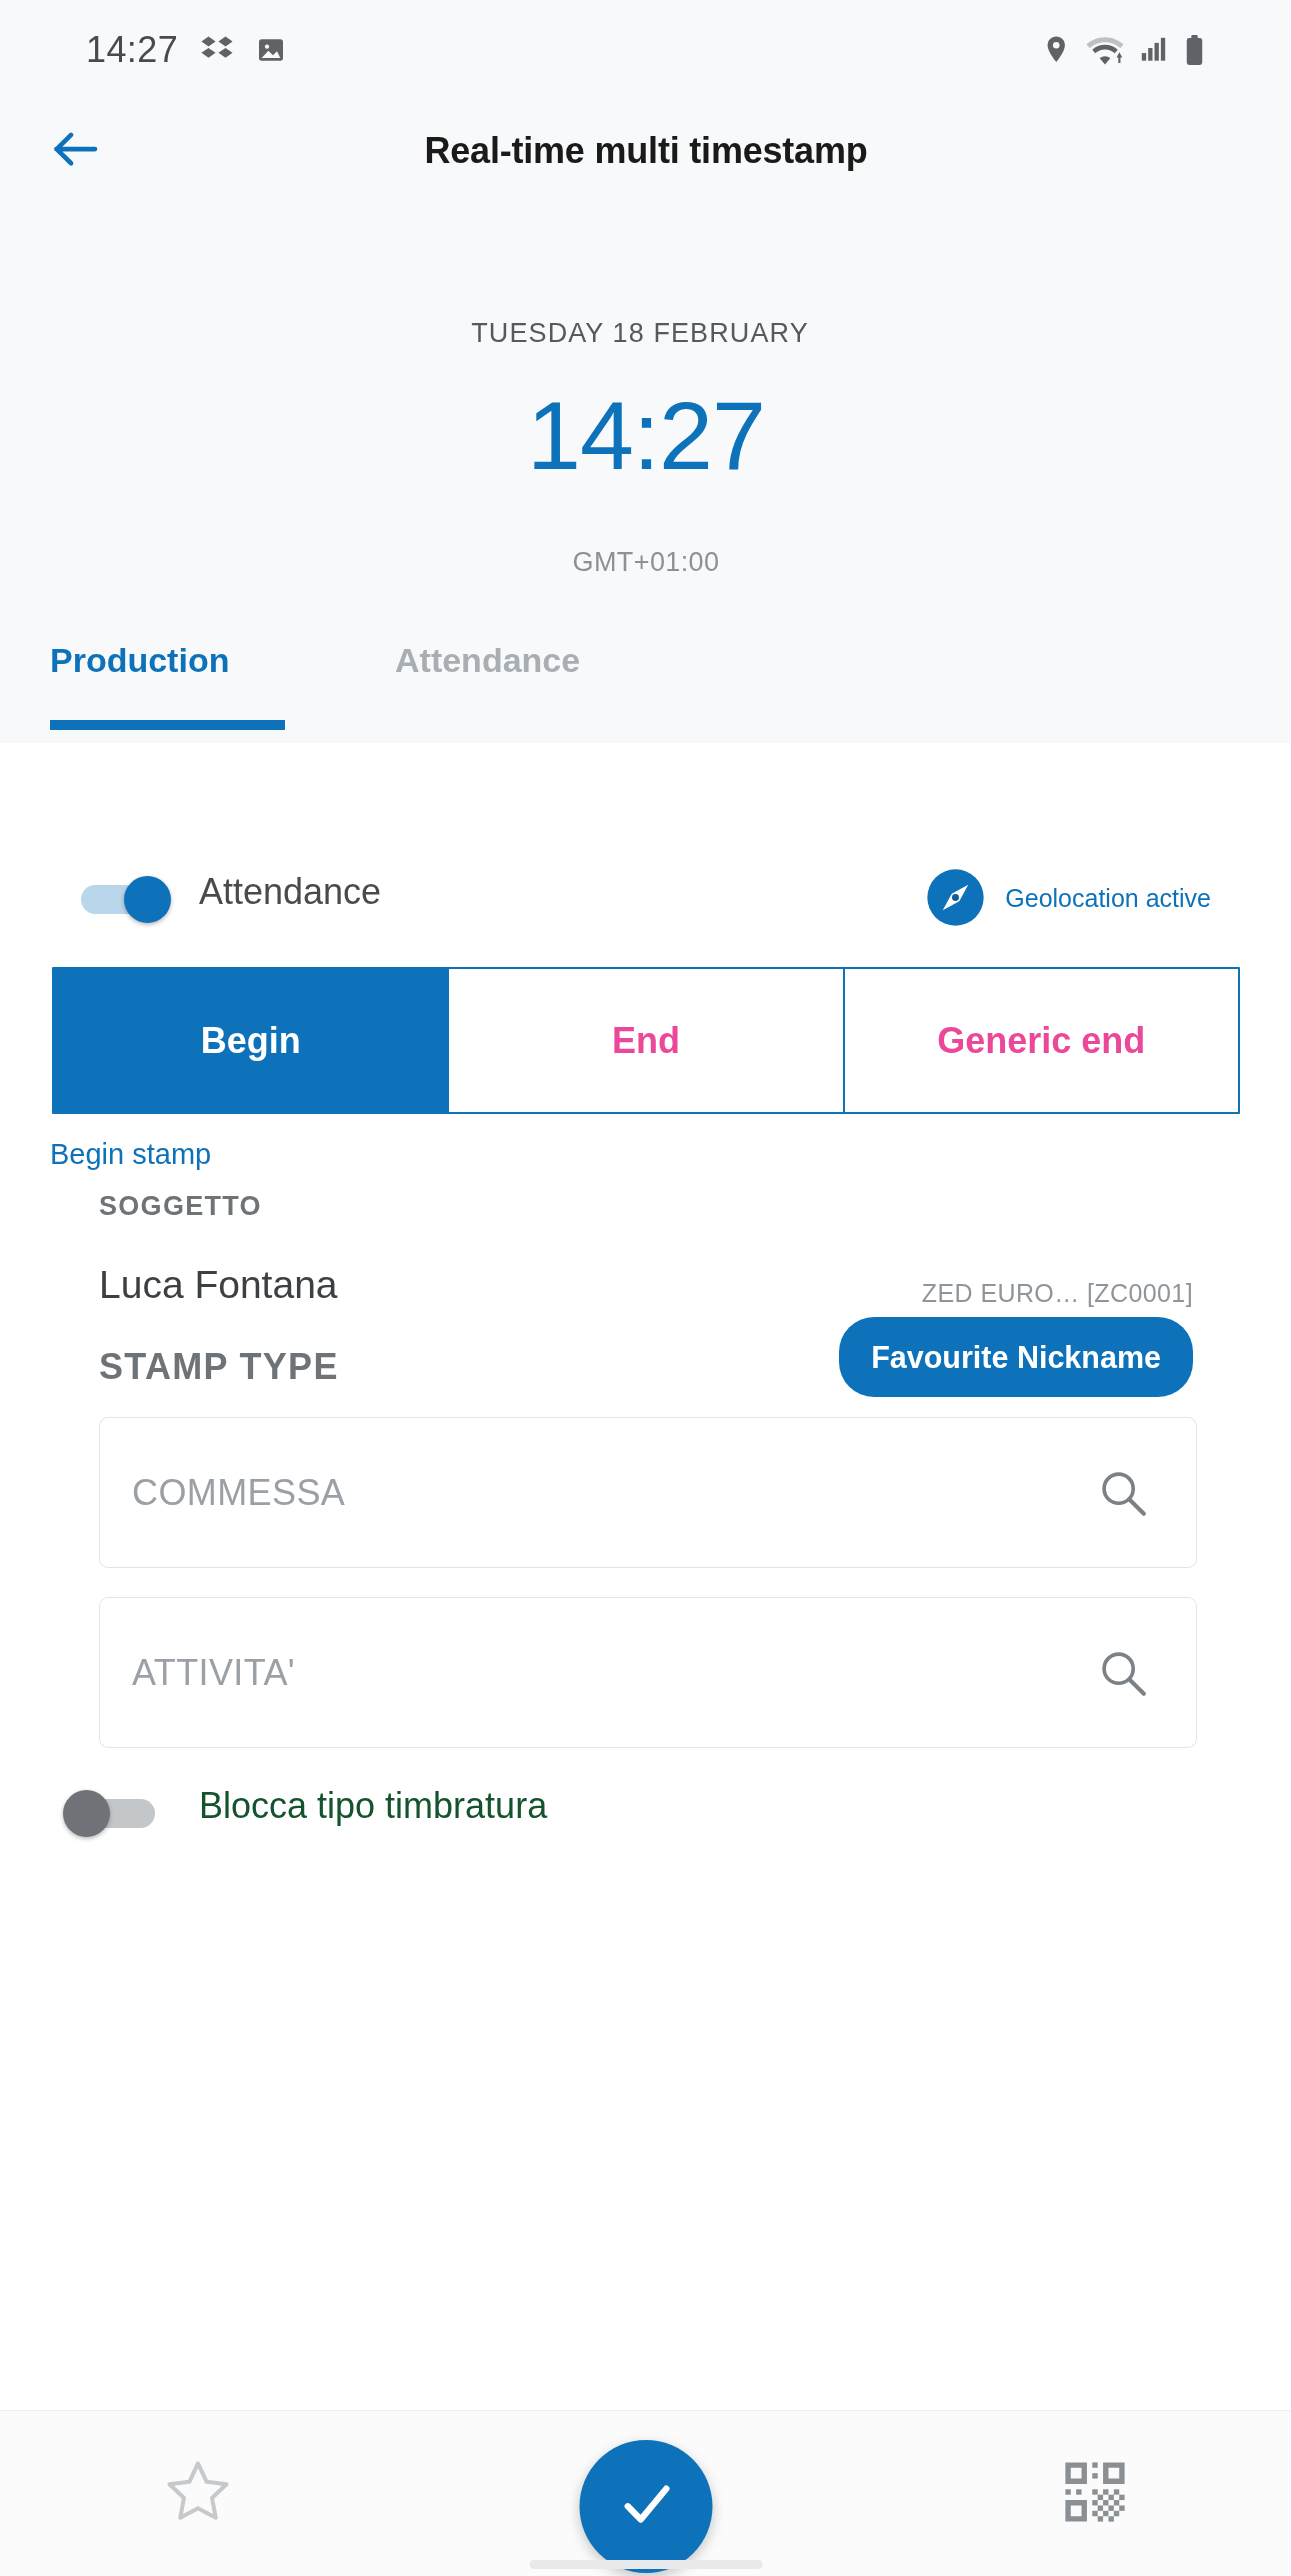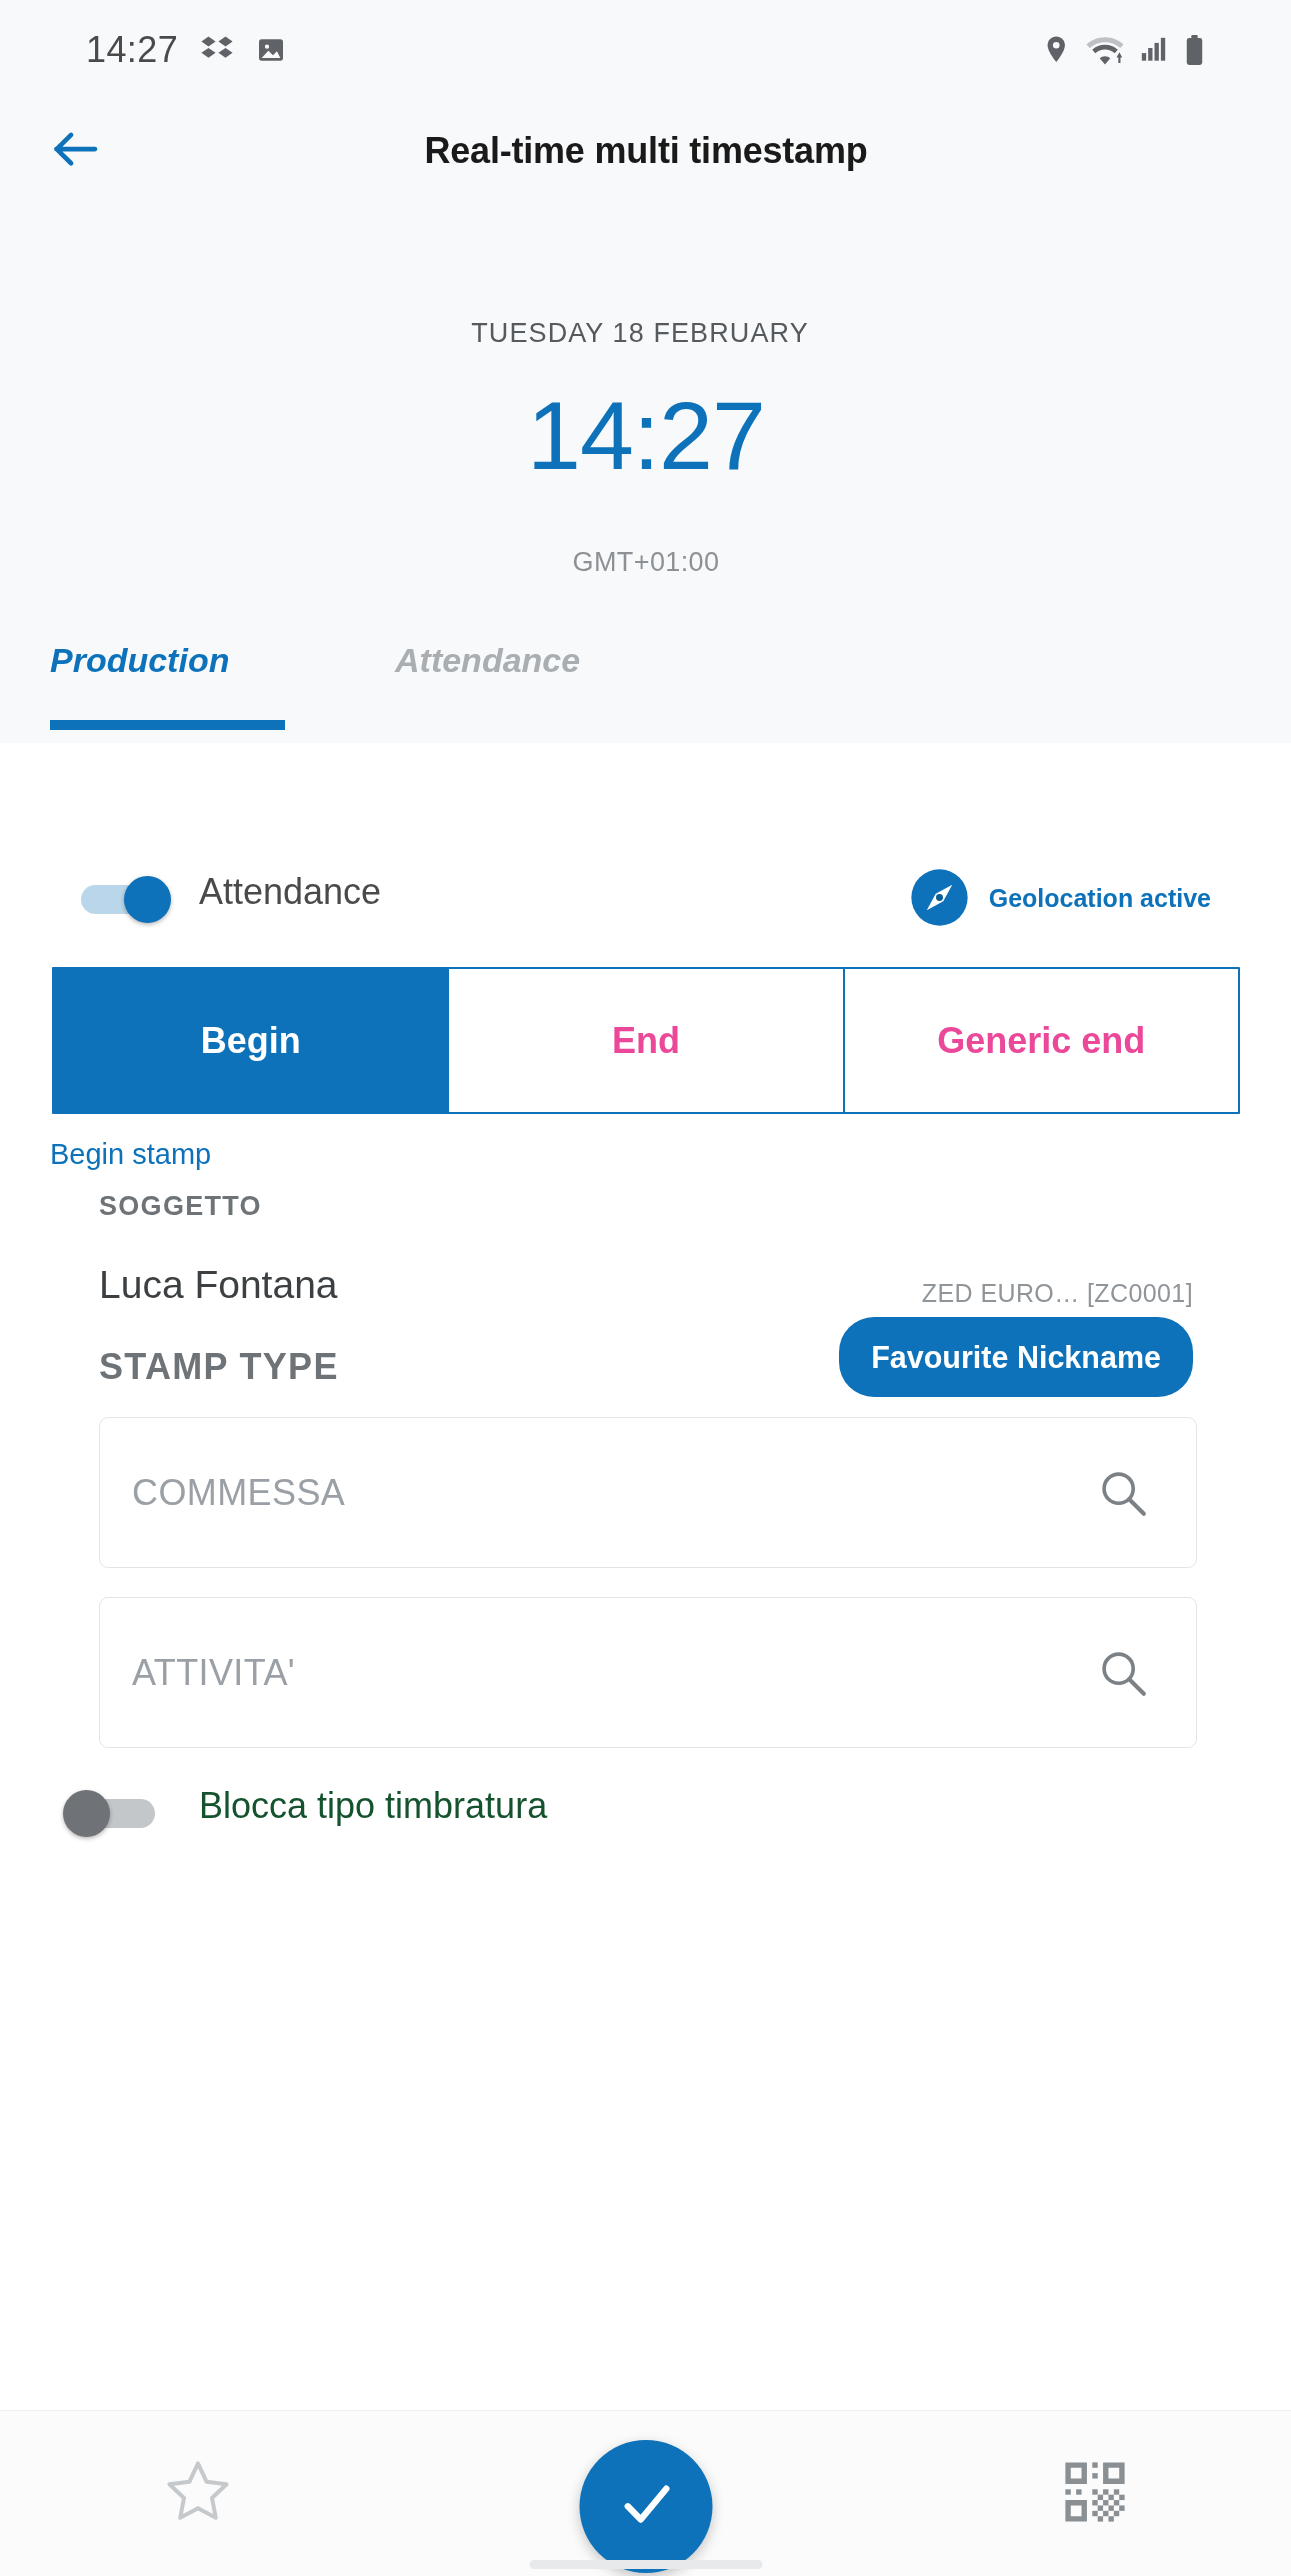--- a/index.html
+++ b/index.html
@@ -65,21 +65,21 @@
     text-align:center;font-size:27px;color:#8c9196;letter-spacing:0.4px;
   }
 
   
   .tabs{
     position:absolute;left:0;top:628px;width:1292px;height:115px;
   }
   .tab{
     position:absolute;top:0;height:115px;
     display:flex;align-items:flex-start;padding-top:12.6px;
-    font-size:34px;cursor:pointer;font-style:italic;
+    font-size:34px;cursor:pointer;
   }
   .tab.t0{left:50px;}
   .tab.t1{left:395px;}
   .tab-active{color:#0d72b9;font-weight:bold;}
   .tab-inactive{color:#a9aeb3;font-weight:bold;}
   .tab-indicator{
     position:absolute;left:50px;top:720px;width:235px;height:10px;
     background:#0d72b9;
   }
 
@@ -100,21 +100,21 @@
   .switch .knob{
     position:absolute;left:43px;top:3.6px;width:47px;height:47px;border-radius:50%;
     background:#0d72b9;box-shadow:0 1.8px 4.5px rgba(0,0,0,0.28);
   }
   .switch-label{
     position:absolute;left:199px;top:10.8px;font-size:36px;color:#4a4a4a;
   }
   .geo-wrap{
     position:absolute;right:81px;top:7.2px;height:63px;display:flex;align-items:center;gap:20px;cursor:pointer;
   }
-  .geo-label{font-size:25px;color:#0d72b9;font-weight:bold;}
+  .geo-label{font-size:25px;color:#0d72b9;}
 
   
   .segmented{
     position:absolute;left:52px;top:224px;width:1188px;height:147px;
     border:2.7px solid #0d72b9;border-radius:1px;display:flex;overflow:hidden;
     background:#ffffff;box-sizing:border-box;
   }
   .seg{
     flex:1;display:flex;align-items:center;justify-content:center;
     font-size:36px;color:#ec4899;font-weight:bold;cursor:pointer;

